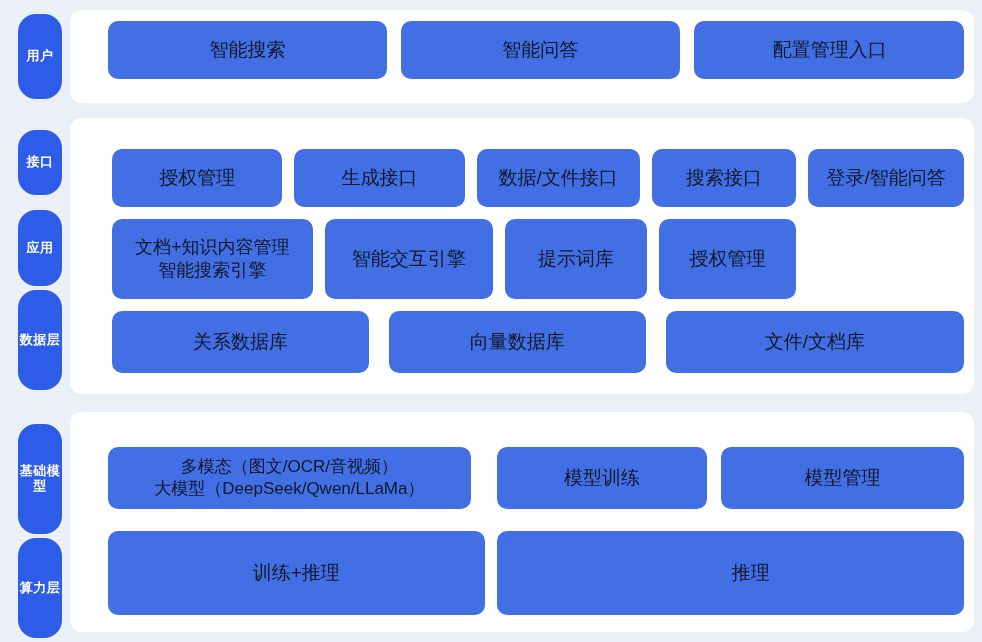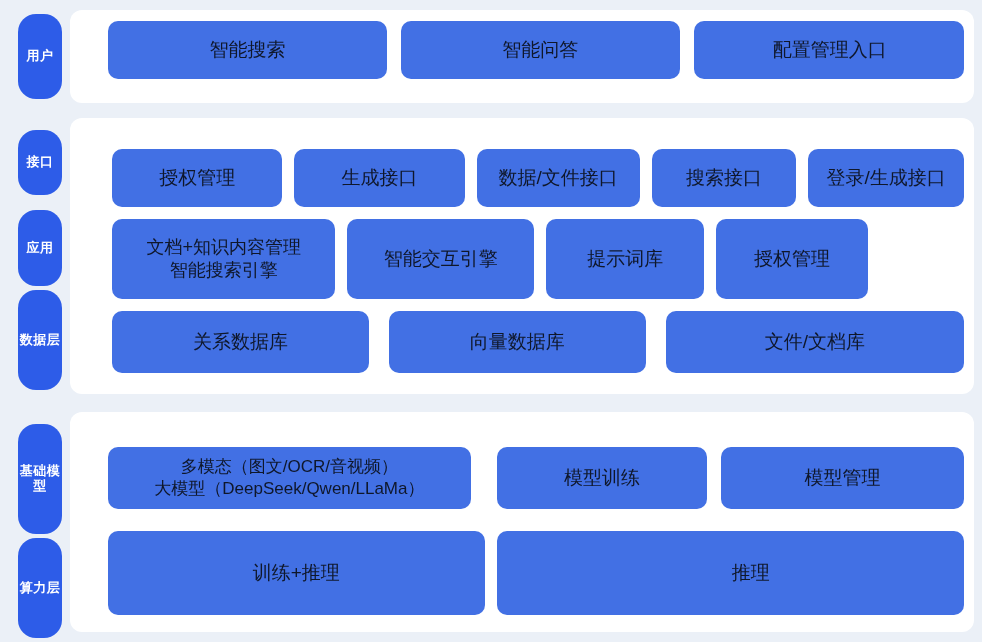--- a/index.html
+++ b/index.html
@@ -85,21 +85,21 @@
 
   #rail-user      { top: 14px;  height: 85px;  }
   #rail-interface { top: 130px; height: 65px;  }
   #rail-app       { top: 210px; height: 76px;  }
   #rail-data      { top: 290px; height: 100px; }
   #rail-model     { top: 424px; height: 110px; }
   #rail-compute   { top: 538px; height: 100px;  }
 
   #row-user      { left: 108px; top: 21px;  width: 856px; height: 58px; gap: 14px; }
   #row-interface { left: 112px; top: 149px; width: 852px; height: 58px; gap: 12px; }
-  #row-app       { left: 112px; top: 219px; width: 756px; height: 80px; gap: 12px; }
+  #row-app       { left: 112px; top: 219px; width: 684px; height: 80px; gap: 12px; }
   #row-data      { left: 112px; top: 311px; width: 852px; height: 62px; gap: 20px; }
   #row-model     { left: 108px; top: 447px; width: 856px; height: 62px; gap: 14px; }
   #row-compute   { left: 108px; top: 531px; width: 856px; height: 84px; gap: 12px; }
 </style>
 </head>
 <body>
 
 <div class="group-panel" id="panel-user"></div>
 <div class="group-panel" id="panel-platform"></div>
 <div class="group-panel" id="panel-infra"></div>
@@ -116,21 +116,21 @@
 <div class="card-row" id="row-user">
     <div class="node-card" style="flex: 1.04 1 0px;">智能搜索</div>
     <div class="node-card" style="flex: 1.04 1 0px;">智能问答</div>
     <div class="node-card" style="flex: 1 1 0px; padding-left: 8px;">配置管理入口</div>
   </div>
 <div class="card-row" id="row-interface">
     <div class="node-card" style="flex: 1.1 1 0px;">授权管理</div>
     <div class="node-card" style="flex: 1.1 1 0px;">生成接口</div>
     <div class="node-card" style="flex: 1.05 1 0px;">数据/文件接口</div>
     <div class="node-card" style="flex: 0.92 1 0px;">搜索接口</div>
-    <div class="node-card" style="flex: 1 1 0px;">登录/生成接口</div>
+    <div class="node-card" style="flex: 1 1 0px;">登录/智能问答</div>
   </div>
 <div class="card-row" id="row-app">
     <div class="node-card small" style="flex: 1.33 1 0px;">文档+知识内容管理
 智能搜索引擎</div>
     <div class="node-card" style="flex: 1.1 1 0px;">智能交互引擎</div>
     <div class="node-card" style="flex: 0.92 1 0px;">提示词库</div>
     <div class="node-card" style="flex: 0.88 1 0px;">授权管理</div>
   </div>
 <div class="card-row" id="row-data">
     <div class="node-card" style="flex: 1 1 0px;">关系数据库</div>

